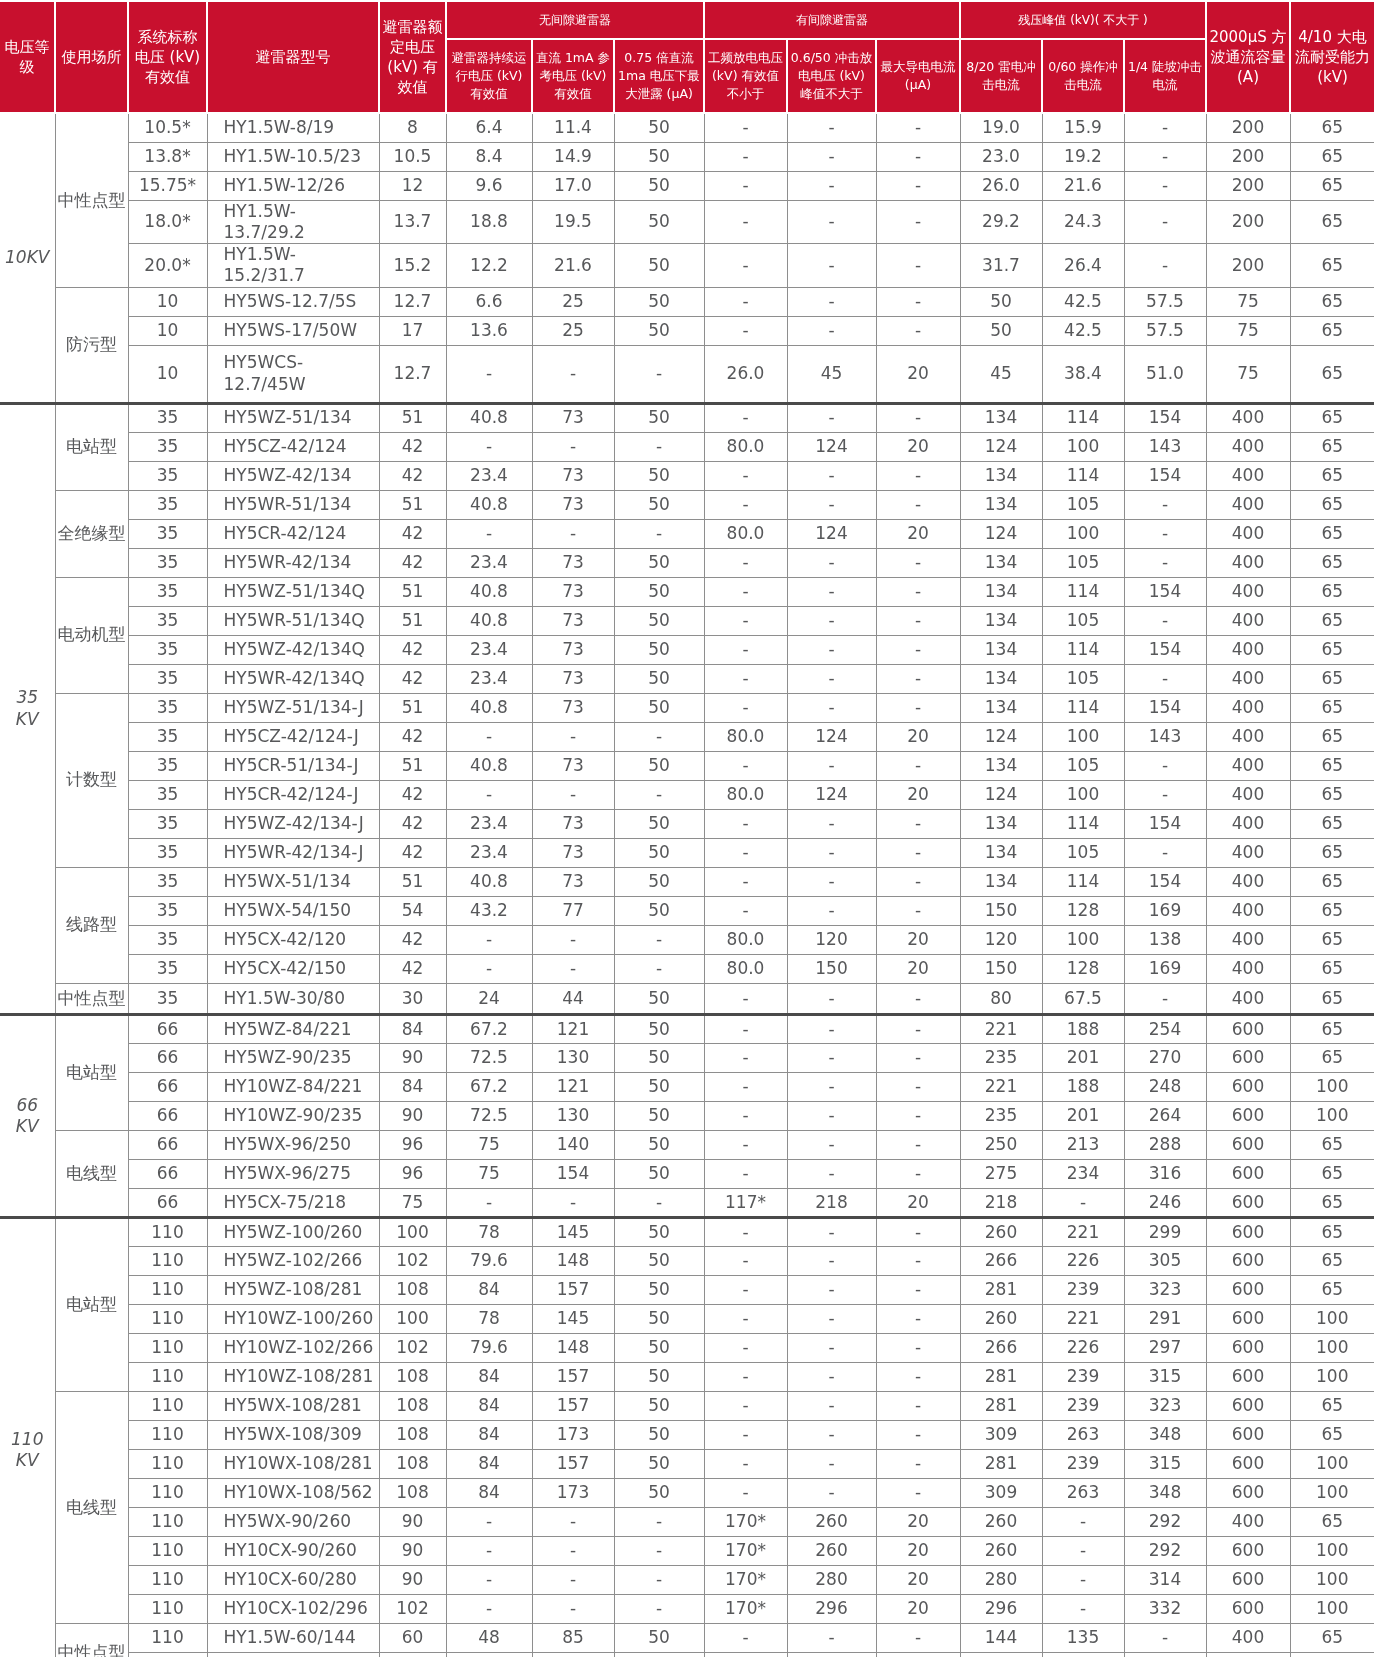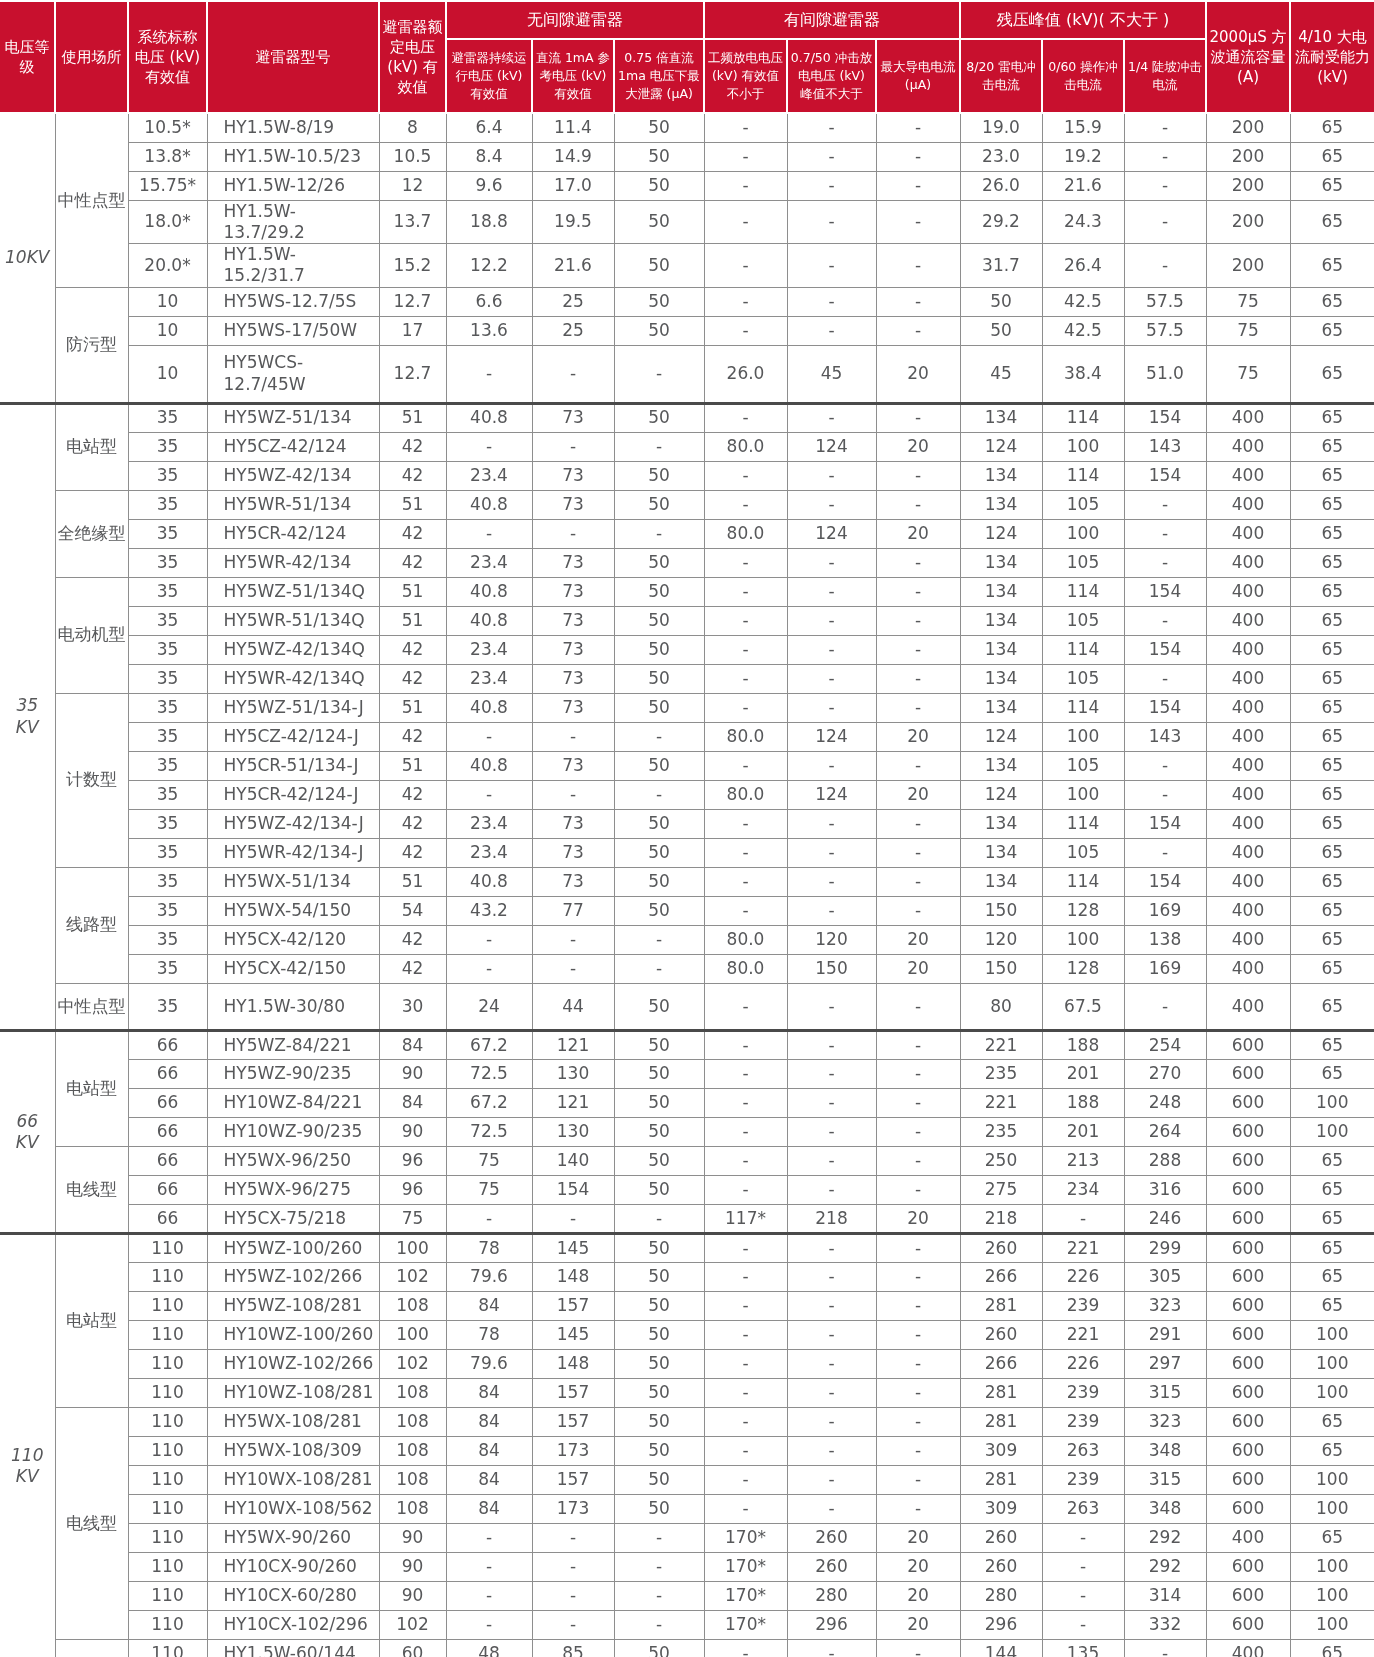--- a/index.html
+++ b/index.html
@@ -3,30 +3,30 @@
 <meta charset="utf-8">
 <style>
   html,body{margin:0;padding:0;background:#fff;}
   body{font-family:"DejaVu Sans","Liberation Sans",sans-serif;color:#57585a;}
   .page{width:1374px;margin:0 auto;padding-top:2px;}
   table{width:1374px;table-layout:fixed;border-collapse:collapse;border-style:hidden;}
   
   thead th{background:#C8102E;color:#ffffff;border:2px solid #ffffff;font-weight:normal;
            padding:1px 2px;vertical-align:middle;text-align:center;}
   .h-main{font-size:15px;line-height:1.35;}
-  .h-group{font-size:16px;height:34px;line-height:1.2;}
+  .h-group{font-size:12px;height:34px;line-height:1.2;}
   .h-sub{font-size:12.5px;line-height:1.45;height:70px;}
   
   tbody tr{height:29px;}
   tbody tr.tall-row{height:58px;}
   tbody td{border:1px solid #8e8e8e;font-size:17px;text-align:center;vertical-align:middle;
            padding:0 3px;line-height:1.25;}
   tbody tr.section-top td{border-top:3px solid #4a4a4a;}
   .c-volt{white-space:pre-line;font-size:17px;font-style:italic;}
-  .c-group{font-size:17px;padding:12px 2px;}
+  .c-group{font-size:17px;padding:4px 2px;}
   .c-model{text-align:left;padding-left:16px;white-space:pre-line;}
   .bottom-rule{height:3px;background:#4a4a4a;width:1374px;}
 </style>
 </head>
 <body>
 
 <div class="page">
   <table>
     <colgroup>
       <col style="width:55px">
@@ -57,21 +57,21 @@
         <th colspan="3" class="h-group">有间隙避雷器</th>
         <th colspan="3" class="h-group">残压峰值 (kV)( 不大于 )</th>
         <th rowspan="2" class="h-main">2000μS 方波通流容量 (A)</th>
         <th rowspan="2" class="h-main">4/10 大电流耐受能力 (kV)</th>
       </tr>
       <tr>
         <th class="h-sub">避雷器持续运行电压 (kV) 有效值</th>
         <th class="h-sub">直流 1mA 参考电压 (kV) 有效值</th>
         <th class="h-sub">0.75 倍直流 1ma 电压下最大泄露 (μA)</th>
         <th class="h-sub">工频放电电压 (kV) 有效值不小于</th>
-        <th class="h-sub">0.7/50 冲击放电电压 (kV) 峰值不大于</th>
+        <th class="h-sub">0.6/50 冲击放电电压 (kV) 峰值不大于</th>
         <th class="h-sub">最大导电电流 (μA)</th>
         <th class="h-sub">8/20 雷电冲击电流</th>
         <th class="h-sub">0/60 操作冲击电流</th>
         <th class="h-sub">1/4 陡坡冲击电流</th>
       </tr>
     </thead>
     <tbody id="tbody">
         <tr>
           <td class="c-volt" rowspan="8">10KV</td>
           <td class="c-group" rowspan="5">中性点型</td>

